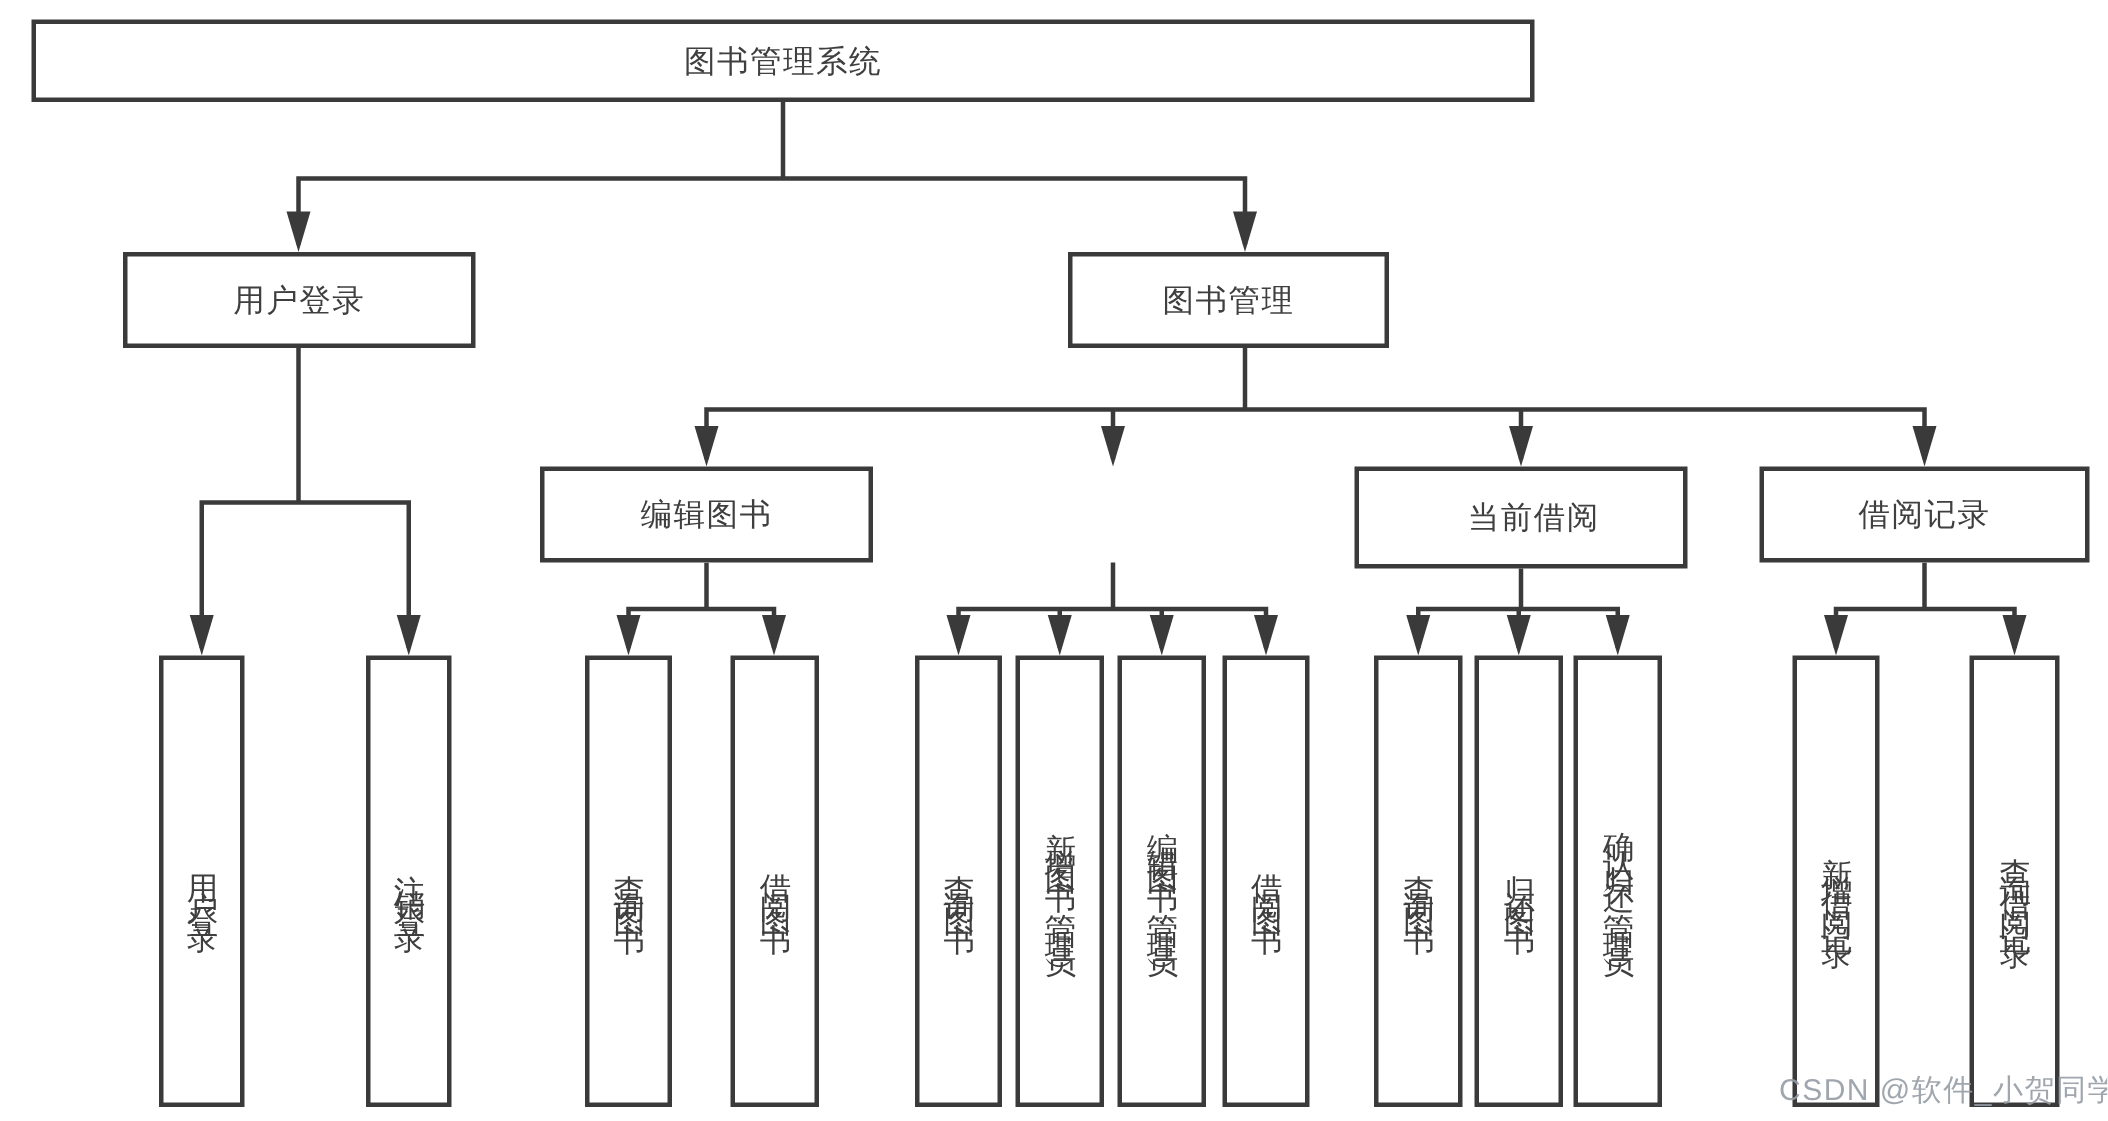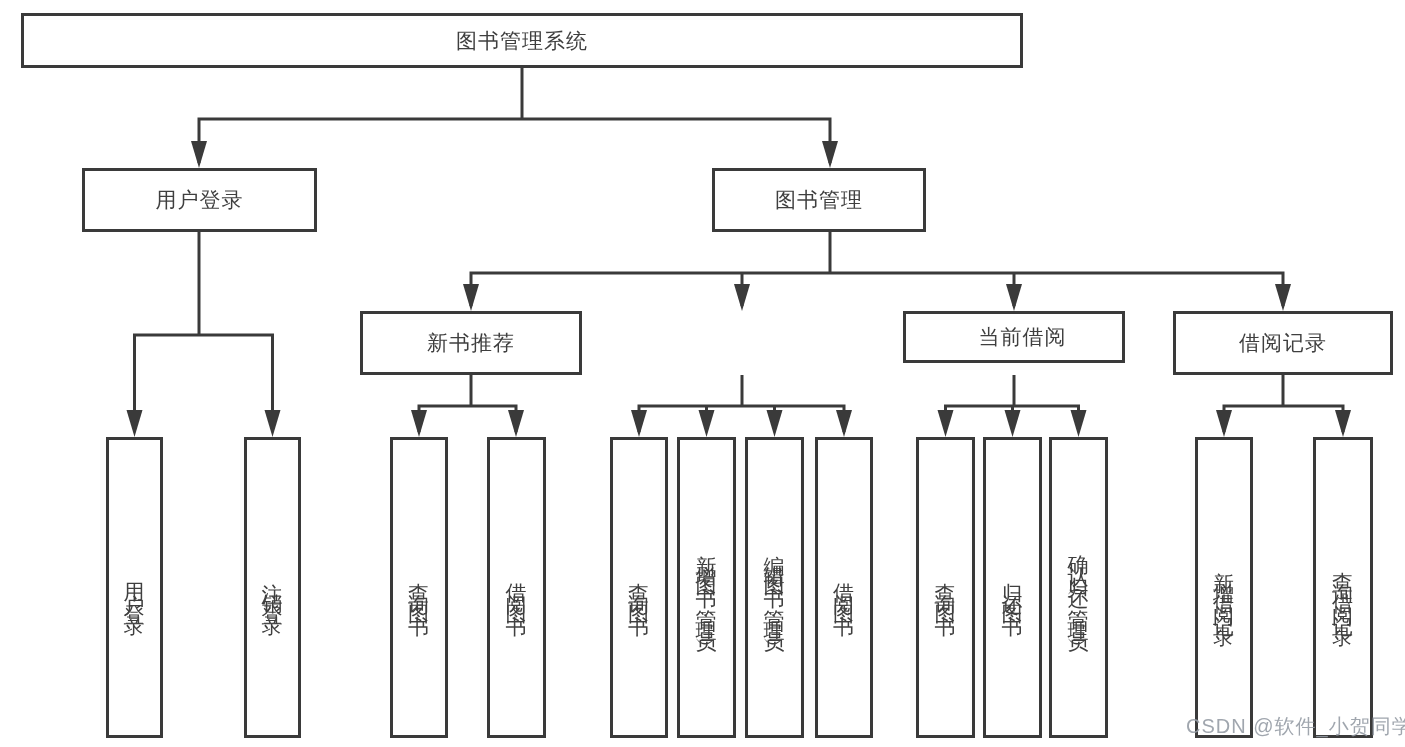--- a/index.html
+++ b/index.html
@@ -116,23 +116,23 @@
   </div>
 
   <div class="hbox" style="left:82px;top:168px;width:235px;height:64px;">
     <span>用户登录</span>
   </div>
   <div class="hbox" style="left:712px;top:168px;width:214px;height:64px;">
     <span>图书管理</span>
   </div>
 
   <div class="hbox" style="left:360px;top:311px;width:222px;height:64px;">
-    <span>新书推荐</span>
+    <span>编辑图书</span>
   </div>
-  <div class="hbox" style="left:903px;top:311px;width:222px;height:52px;padding-left:17px;">
+  <div class="hbox" style="left:903px;top:311px;width:222px;height:68px;padding-left:17px;">
     <span>当前借阅</span>
   </div>
   <div class="hbox" style="left:1173px;top:311px;width:220px;height:64px;">
     <span>借阅记录</span>
   </div>
 
   <div class="vbox" style="left:106px;width:57px;">
     <span class="vtext">用户登录</span>
   </div>
   <div class="vbox" style="left:244px;width:57px;">

